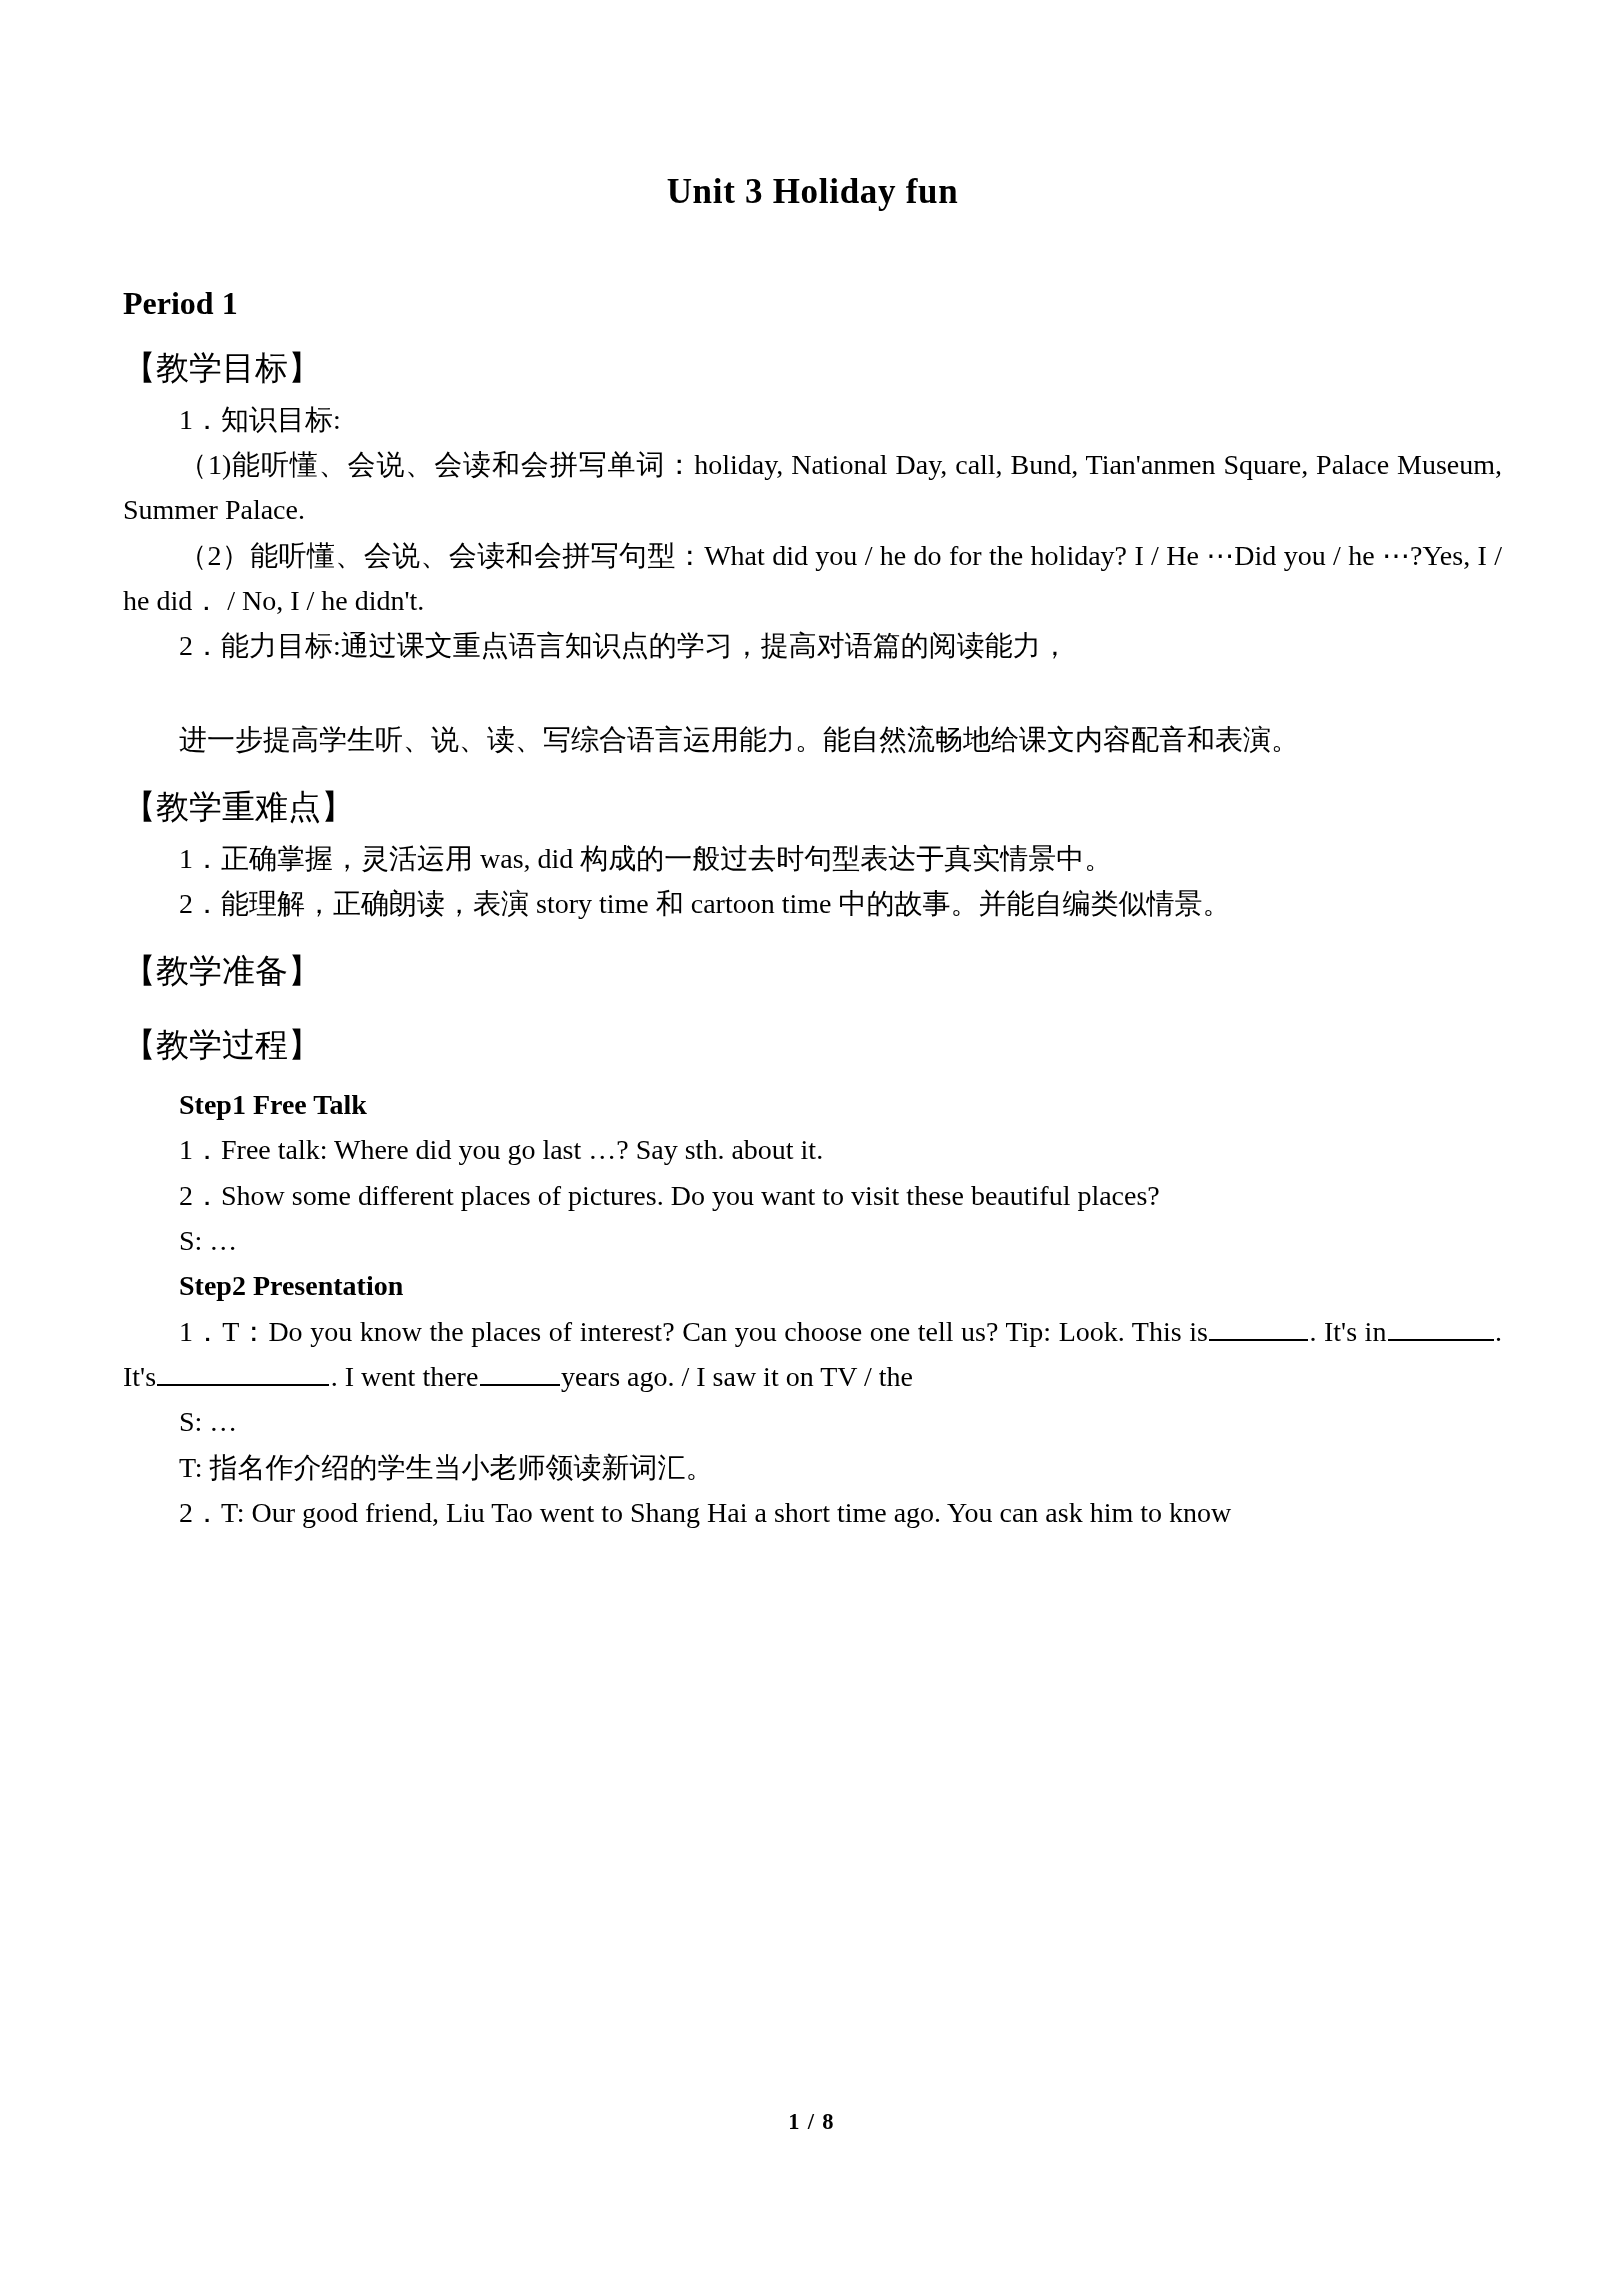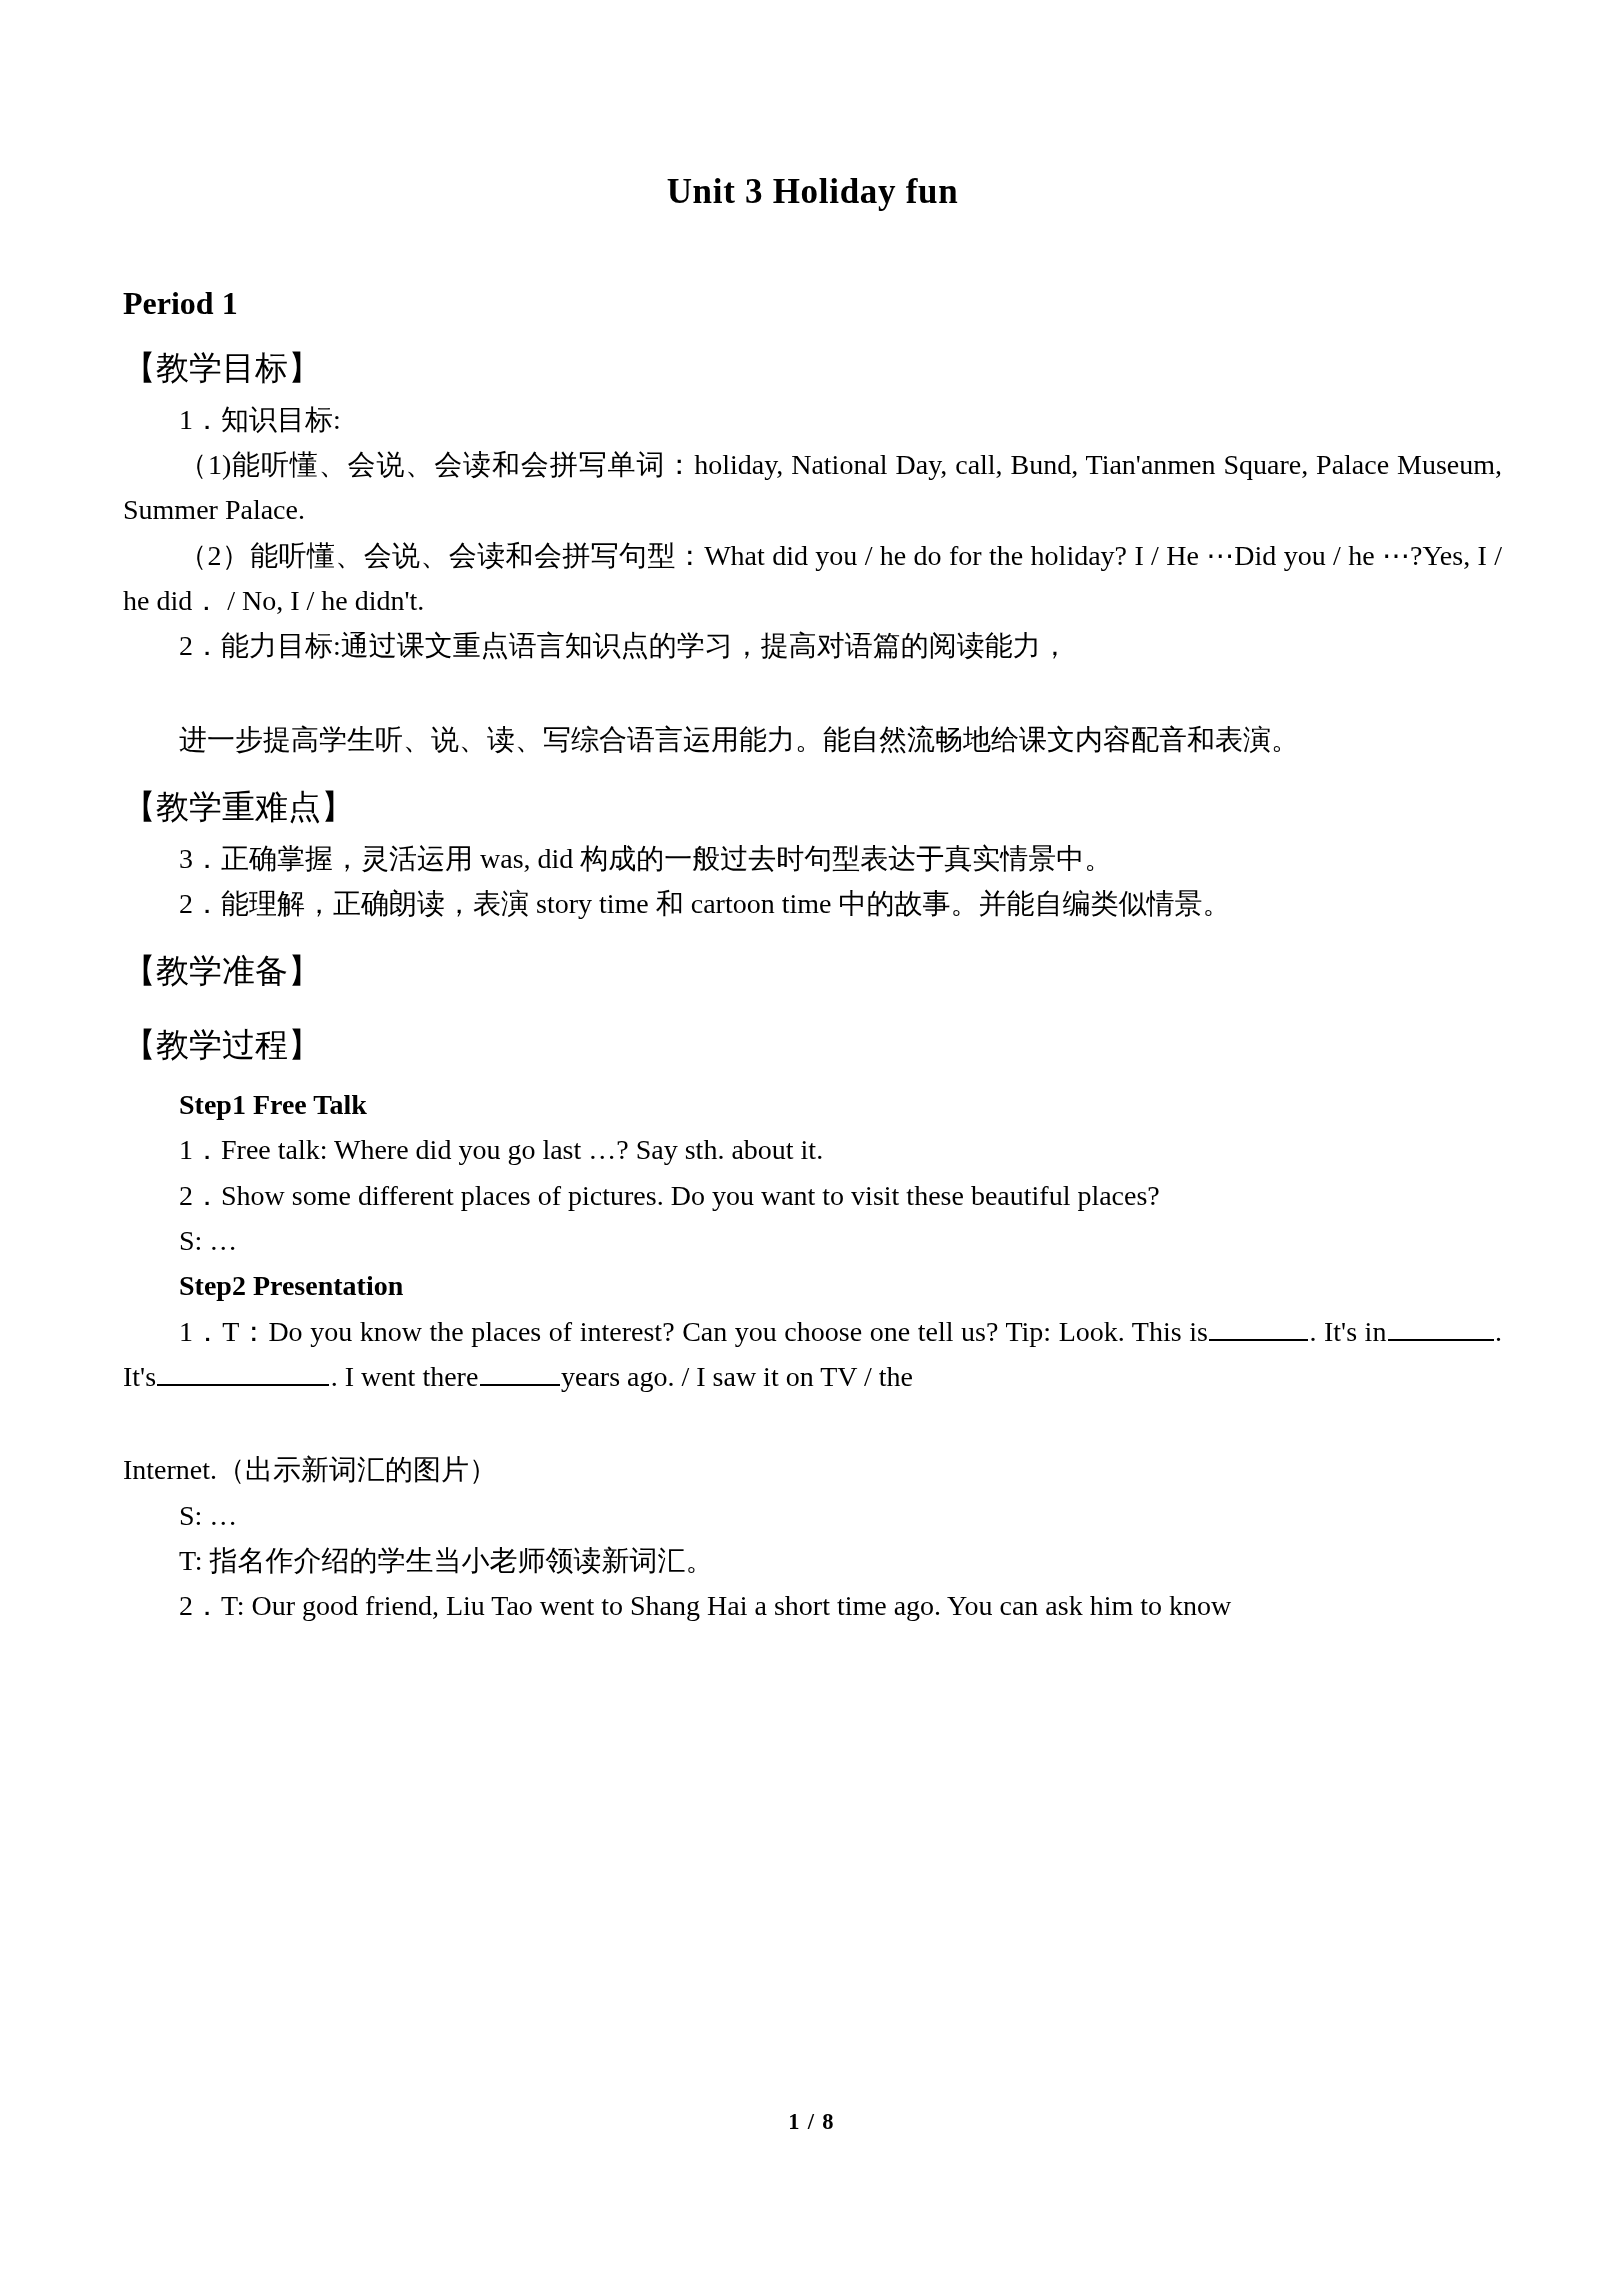--- a/index.html
+++ b/index.html
@@ -125,21 +125,21 @@
     <p class="para">（2）能听懂、会说、会读和会拼写句型：What did you / he do for the holiday? I / He ⋯Did you / he ⋯?Yes, I / he did． / No, I / he didn't.</p>
 
     <p class="para">2．能力目标:通过课文重点语言知识点的学习，提高对语篇的阅读能力，</p>
 
     <p class="para noindent" style="text-indent:56px;">进一步提高学生听、说、读、写综合语言运用能力。能自然流畅地给课文内容配音和表演。</p>
 
     <h3 class="bracket-heading">【教学重难点】</h3>
 
     <div class="gap-sm"></div>
 
-    <p class="para">3．正确掌握，灵活运用 was, did 构成的一般过去时句型表达于真实情景中。</p>
+    <p class="para">1．正确掌握，灵活运用 was, did 构成的一般过去时句型表达于真实情景中。</p>
 
     <p class="para">2．能理解，正确朗读，表演 story time 和 cartoon  time 中的故事。并能自编类似情景。</p>
 
     <h3 class="bracket-heading">【教学准备】</h3>
 
     <div class="gap-sm"></div>
 
 
     <h3 class="bracket-heading">【教学过程】</h3>
 
@@ -150,21 +150,20 @@
     <p class="para">1．Free talk: Where did you go last …? Say sth. about it.</p>
 
     <p class="para">2．Show some different  places of pictures. Do you want to visit  these beautiful  places?</p>
 
     <p class="para">S: …</p>
 
     <p class="step-heading">Step2 Presentation</p>
 
     <p class="para"><span>1．T：Do you know the places of interest? Can you choose one tell us?   Tip: Look. This is</span><span class="blank w1"></span><span>. It's in</span><span class="blank w2"></span><span>. It's</span><span class="blank w3"></span><span>. I went there</span><span class="blank w4"></span><span>years ago. / I saw it on TV / the</span></p>
 
-    <p class="para noindent">Internet.（出示新词汇的图片）</p>
 
     <p class="para">S: …</p>
 
     <p class="para">T: 指名作介绍的学生当小老师领读新词汇。</p>
 
     <p class="para">2．T: Our good friend, Liu Tao went to Shang Hai a short time ago. You can ask him to know</p>
 
   </div>
 
   <div class="footer">1 / 8</div>

